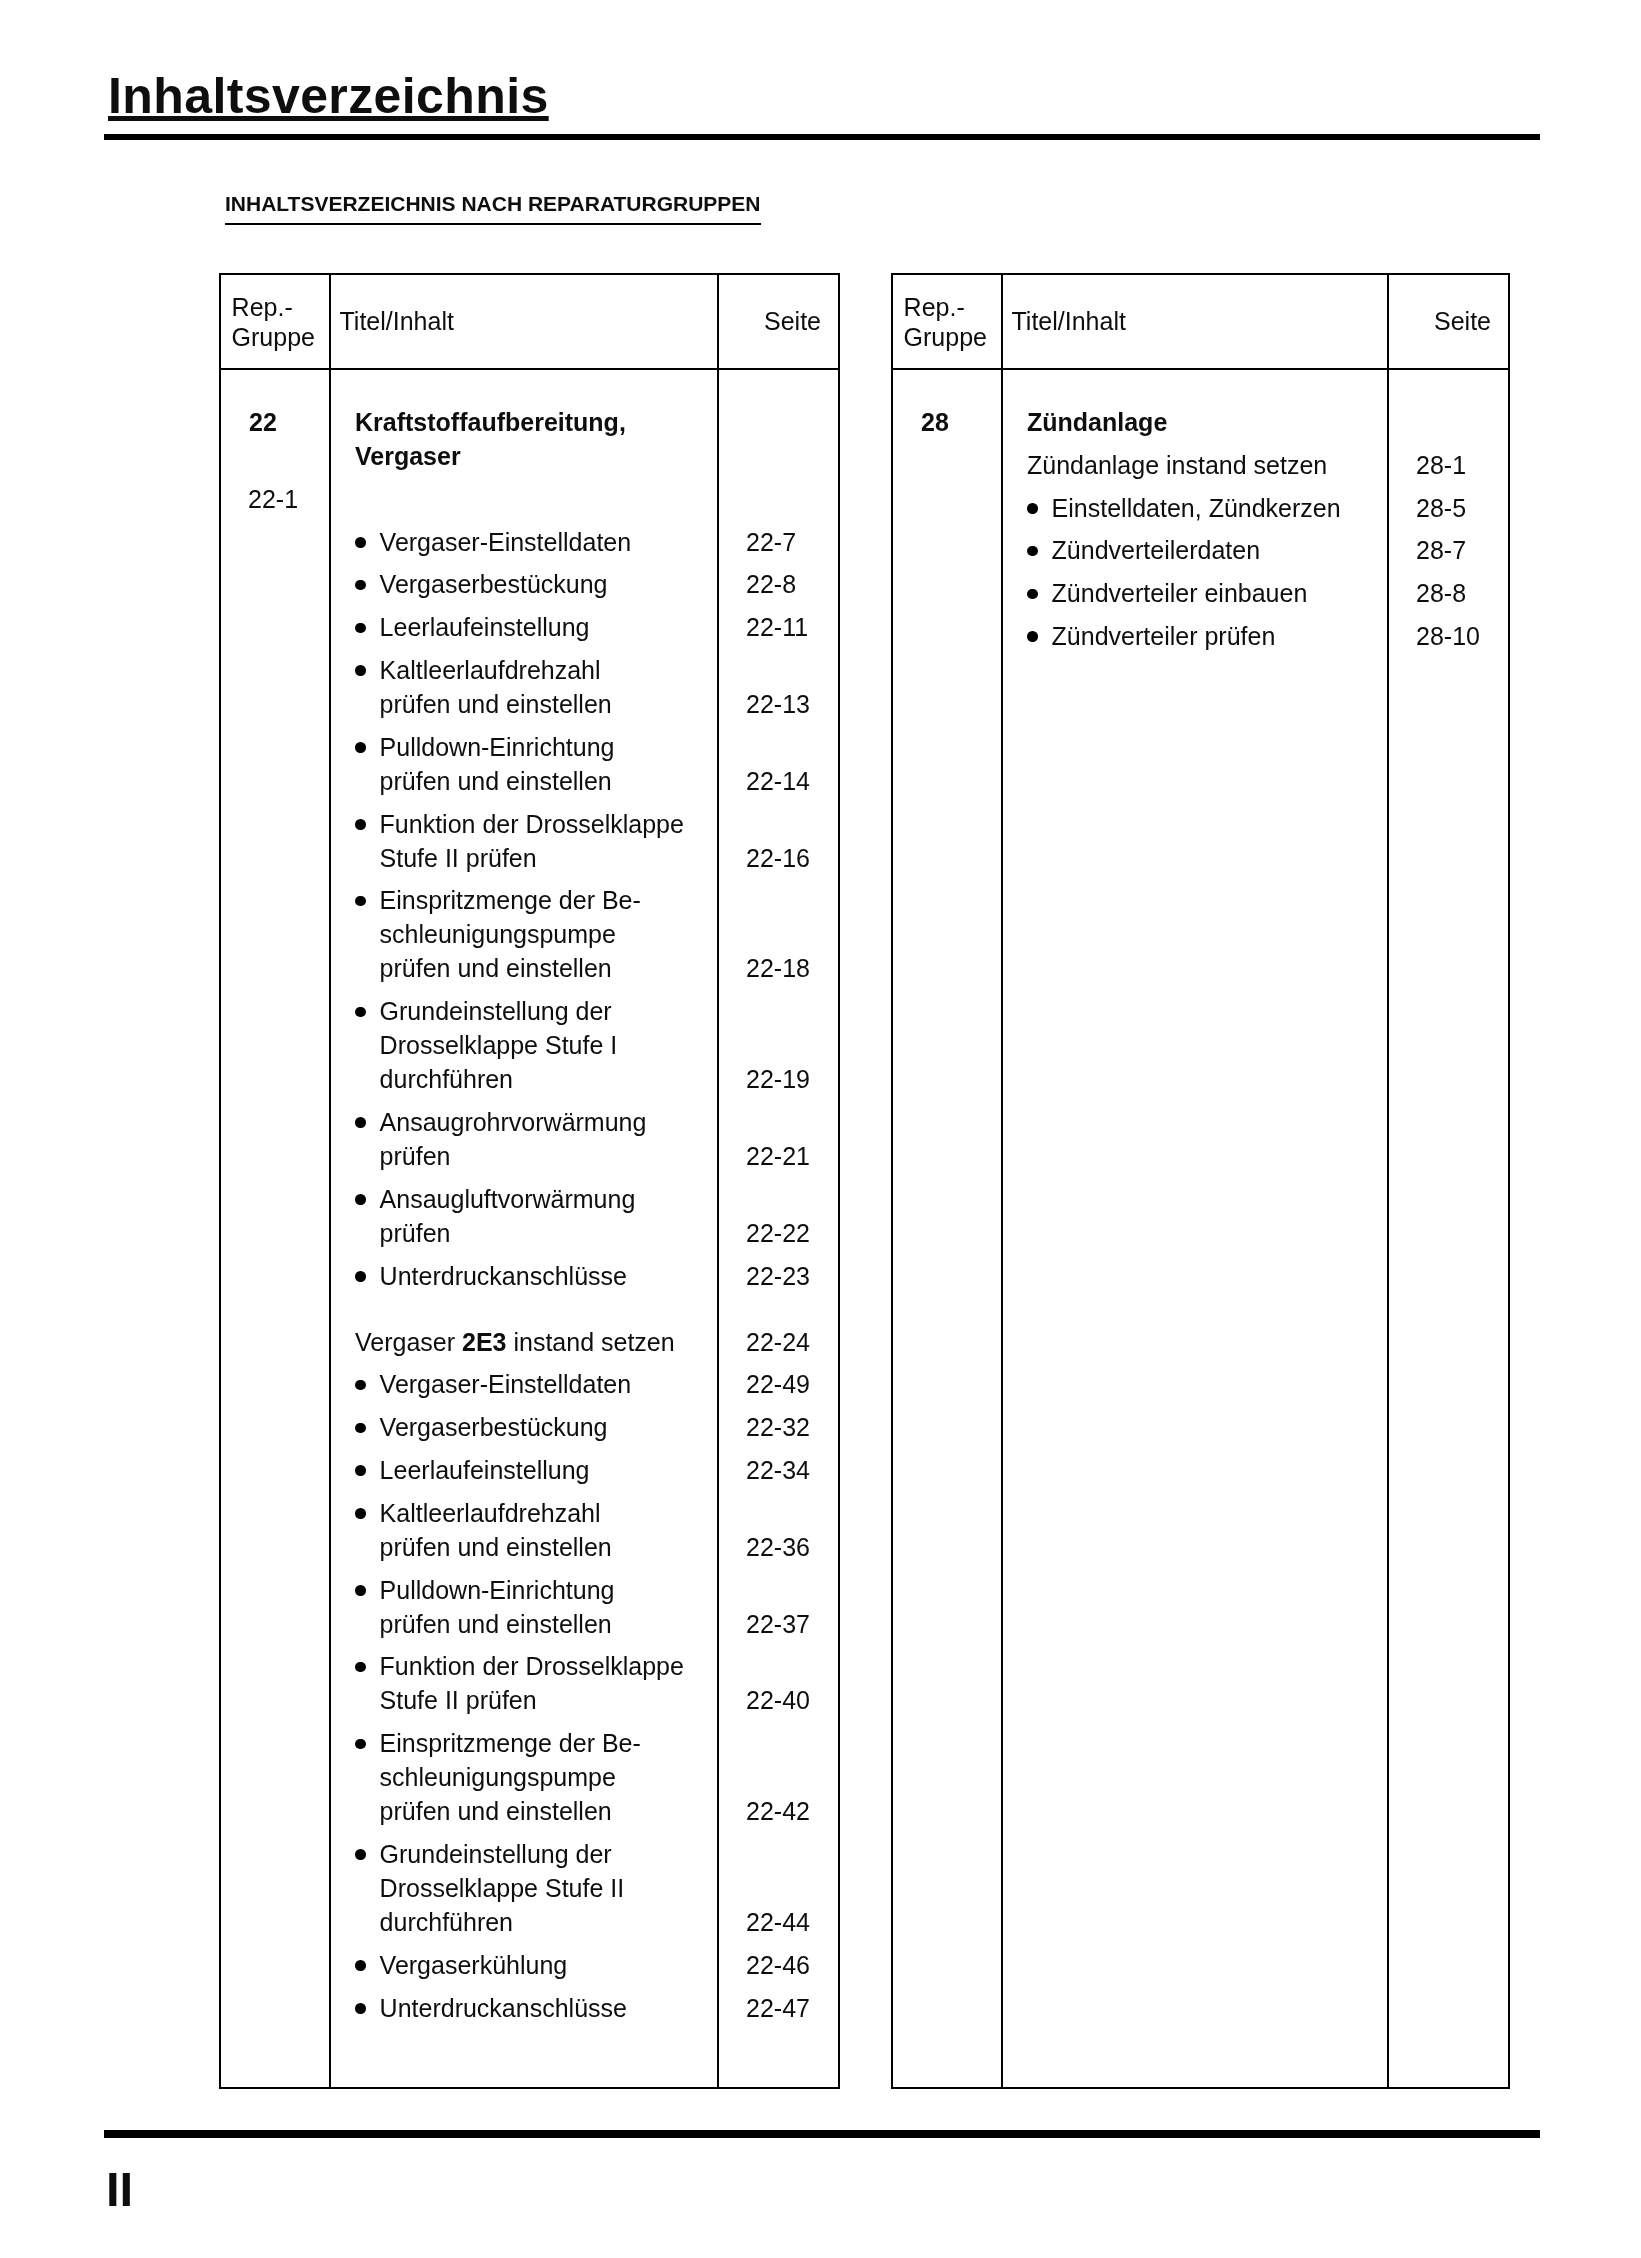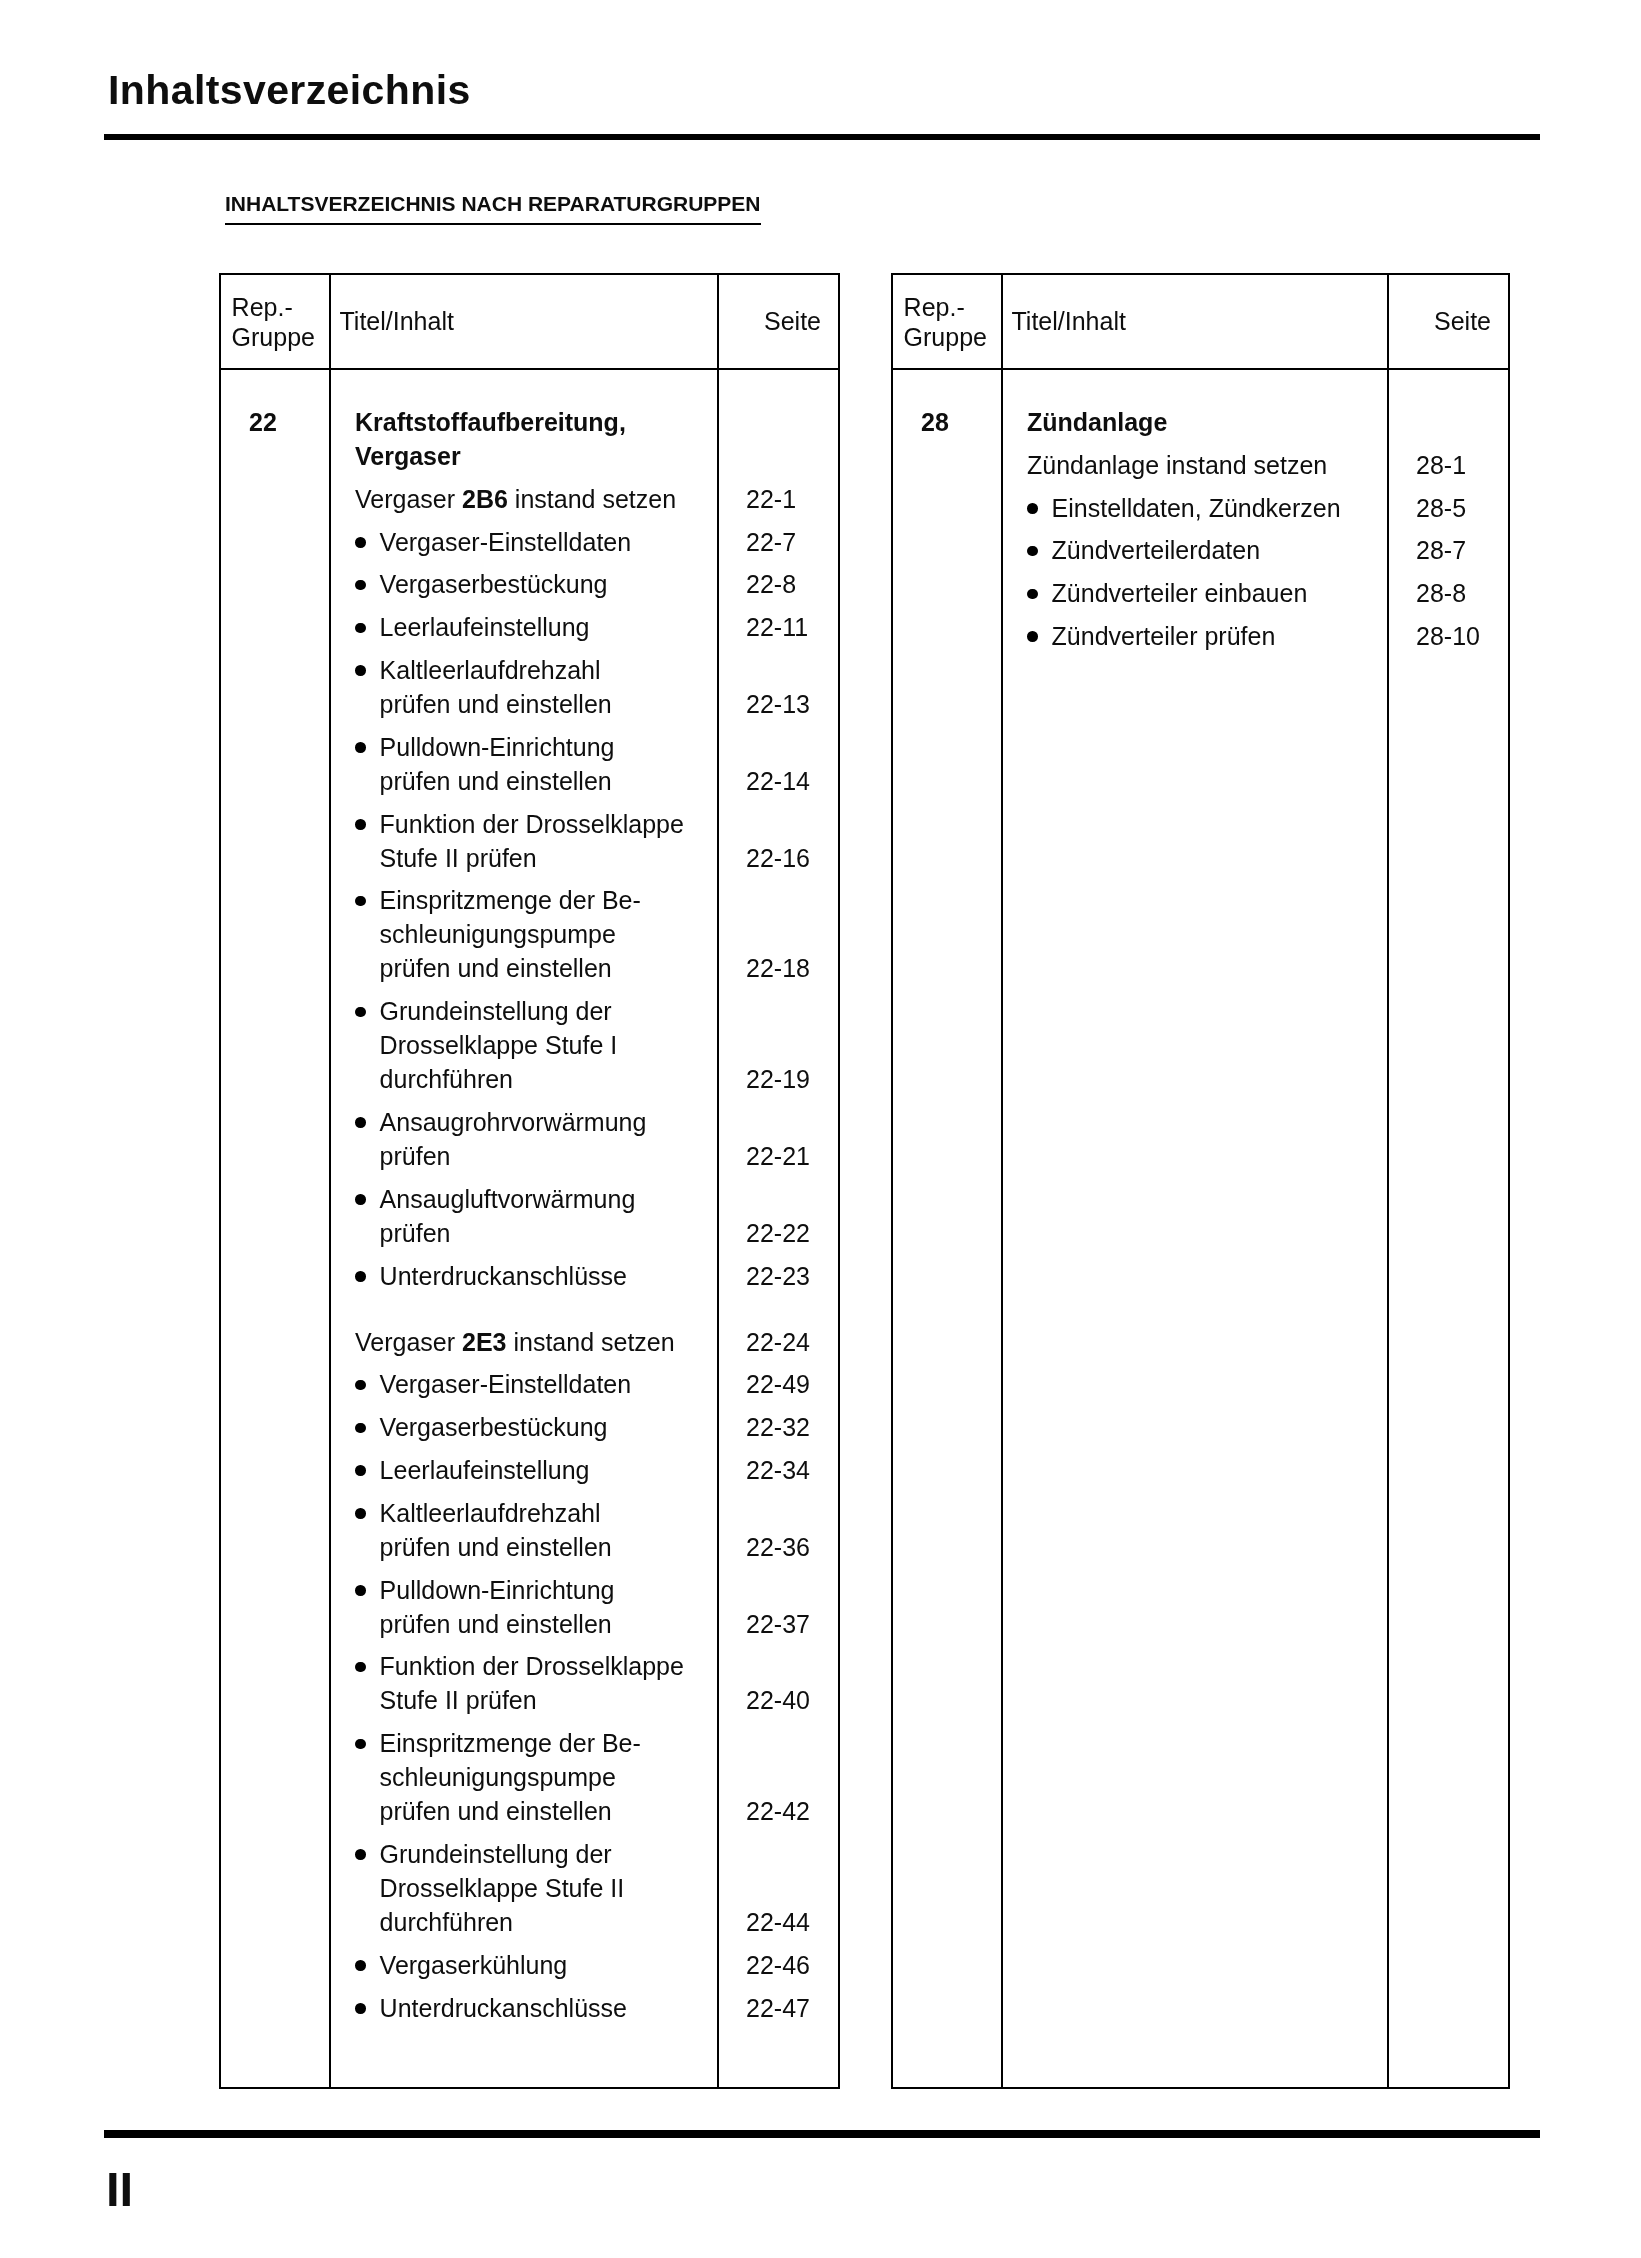--- a/index.html
+++ b/index.html
@@ -6,21 +6,21 @@
   html, body { background:#ffffff; }
   body {
     width:1642px; height:2258px; position:relative;
     font-family:"Liberation Sans","DejaVu Sans",sans-serif;
     color:#0e0e0e; background:#ffffff; overflow:hidden;
   }
   .page { position:absolute; inset:0; background:#ffffff; }
 
   .doc-title {
     position:absolute; left:108px; top:67px;
-    font-size:41px; font-weight:700; letter-spacing:0.4px;
+    font-size:50px; font-weight:700; letter-spacing:0.4px;text-decoration:underline;
   }
   .rule { position:absolute; background:#000; }
   .top-rule { left:104px; top:134px; width:1436px; height:6.2px; }
   .bottom-rule { left:104px; top:2130px; width:1436px; height:8px; }
 
   .doc-subtitle {
     position:absolute; left:225px; top:192px;
     font-size:21px; font-weight:700;
     border-bottom:2.6px solid #000; padding-bottom:7px;
   }
@@ -100,25 +100,20 @@
             <div class="row section-row">
               <div class="cell-main bold">
                 <div class="txt">
                   <div class="line">Kraftstoffaufbereitung,</div>
                   <div class="line">Vergaser</div>
                 </div>
               </div>
               <div class="cell-page"></div>
             </div>
             <div class="row item-row">
-              <div class="cell-main">
-                <div class="txt">
-                  <div class="line"><span>Vergaser </span><span class="bold">2B6</span><span> instand setzen</span></div>
-                </div>
-              </div>
               <div class="cell-page">22-1</div>
             </div>
             <div class="row item-row">
               <div class="cell-main with-bullet">
                 <span class="dot"></span>
                 <div class="txt">
                   <div class="line">Vergaser-Einstelldaten</div>
                 </div>
               </div>
               <div class="cell-page">22-7</div>

